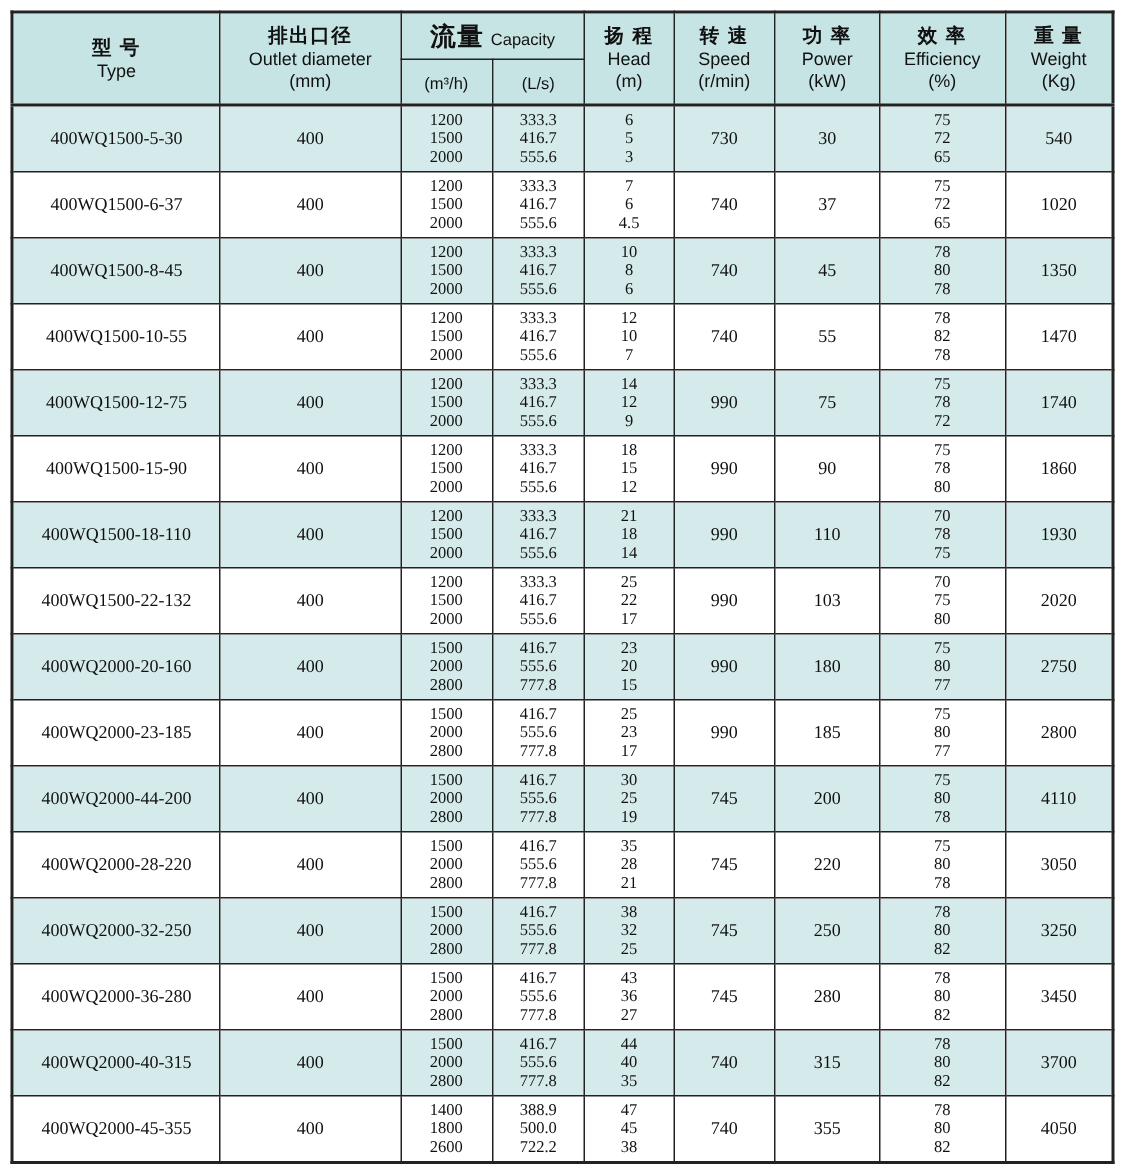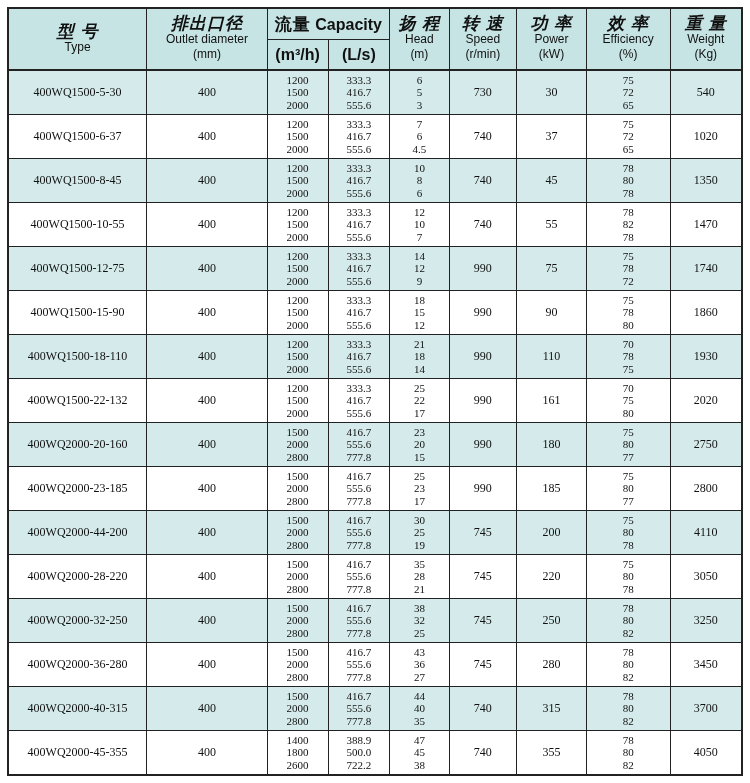--- a/index.html
+++ b/index.html
@@ -37,39 +37,38 @@
   thead th {
     background: var(--header-bg);
     font-family: "Liberation Sans", "DejaVu Sans", sans-serif;
   }
   thead tr.top-row th { height: 30px; }
   thead tr.sub-row th { height: 29px; }
   thead { border-bottom: 2px solid var(--border-color); }
   .zh {
     display: block;
     font-weight: 700;
-    font-size: 17px;
+    font-size: 13px;
     line-height: 16px;
     letter-spacing: 1px;
-    font-style: italic;
   }
   .zh-inline {
     font-weight: 700;
     font-size: 17px;
     letter-spacing: 1px;
   }
   .en, .unit {
     display: block;
     font-weight: 400;
     font-size: 12px;
     line-height: 15px;
   }
   .en-inline {
-    font-weight: 700;
-    font-size: 16px;
+    font-weight: 400;
+    font-size: 11px;
   }
   tbody td {
     font-family: "Liberation Serif", "DejaVu Serif", serif;
     font-size: 12px;
     height: 43px;
   }
   tbody td.multi {
     white-space: pre-line;
     font-size: 11px;
     line-height: 12.5px;
@@ -282,21 +281,21 @@
           <td class="multi">1200
 1500
 2000</td>
           <td class="multi">333.3
 416.7
 555.6</td>
           <td class="multi">25
 22
 17</td>
           <td>990</td>
-          <td>161</td>
+          <td>103</td>
           <td class="multi">70
 75
 80</td>
           <td>2020</td>
         </tr>
         <tr class="stripe">
           <td>400WQ2000-20-160</td>
           <td>400</td>
           <td class="multi">1500
 2000

